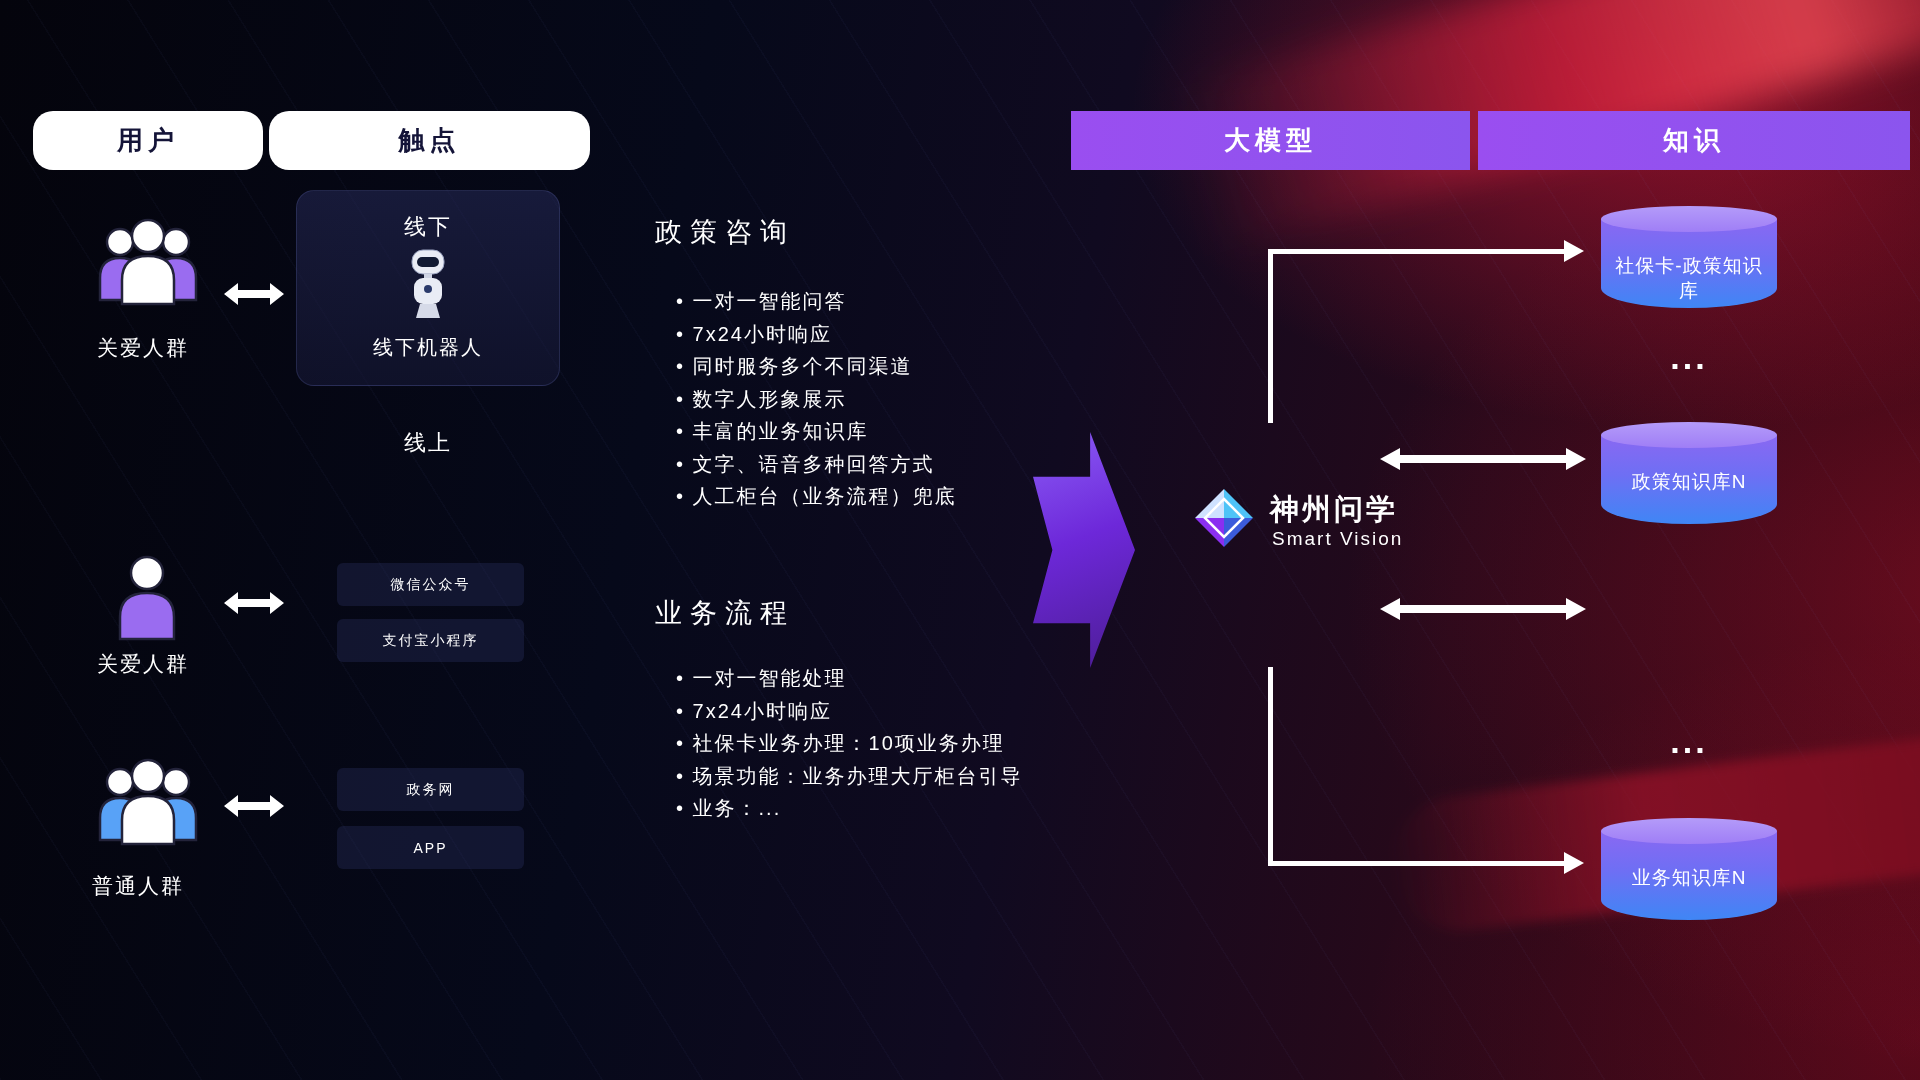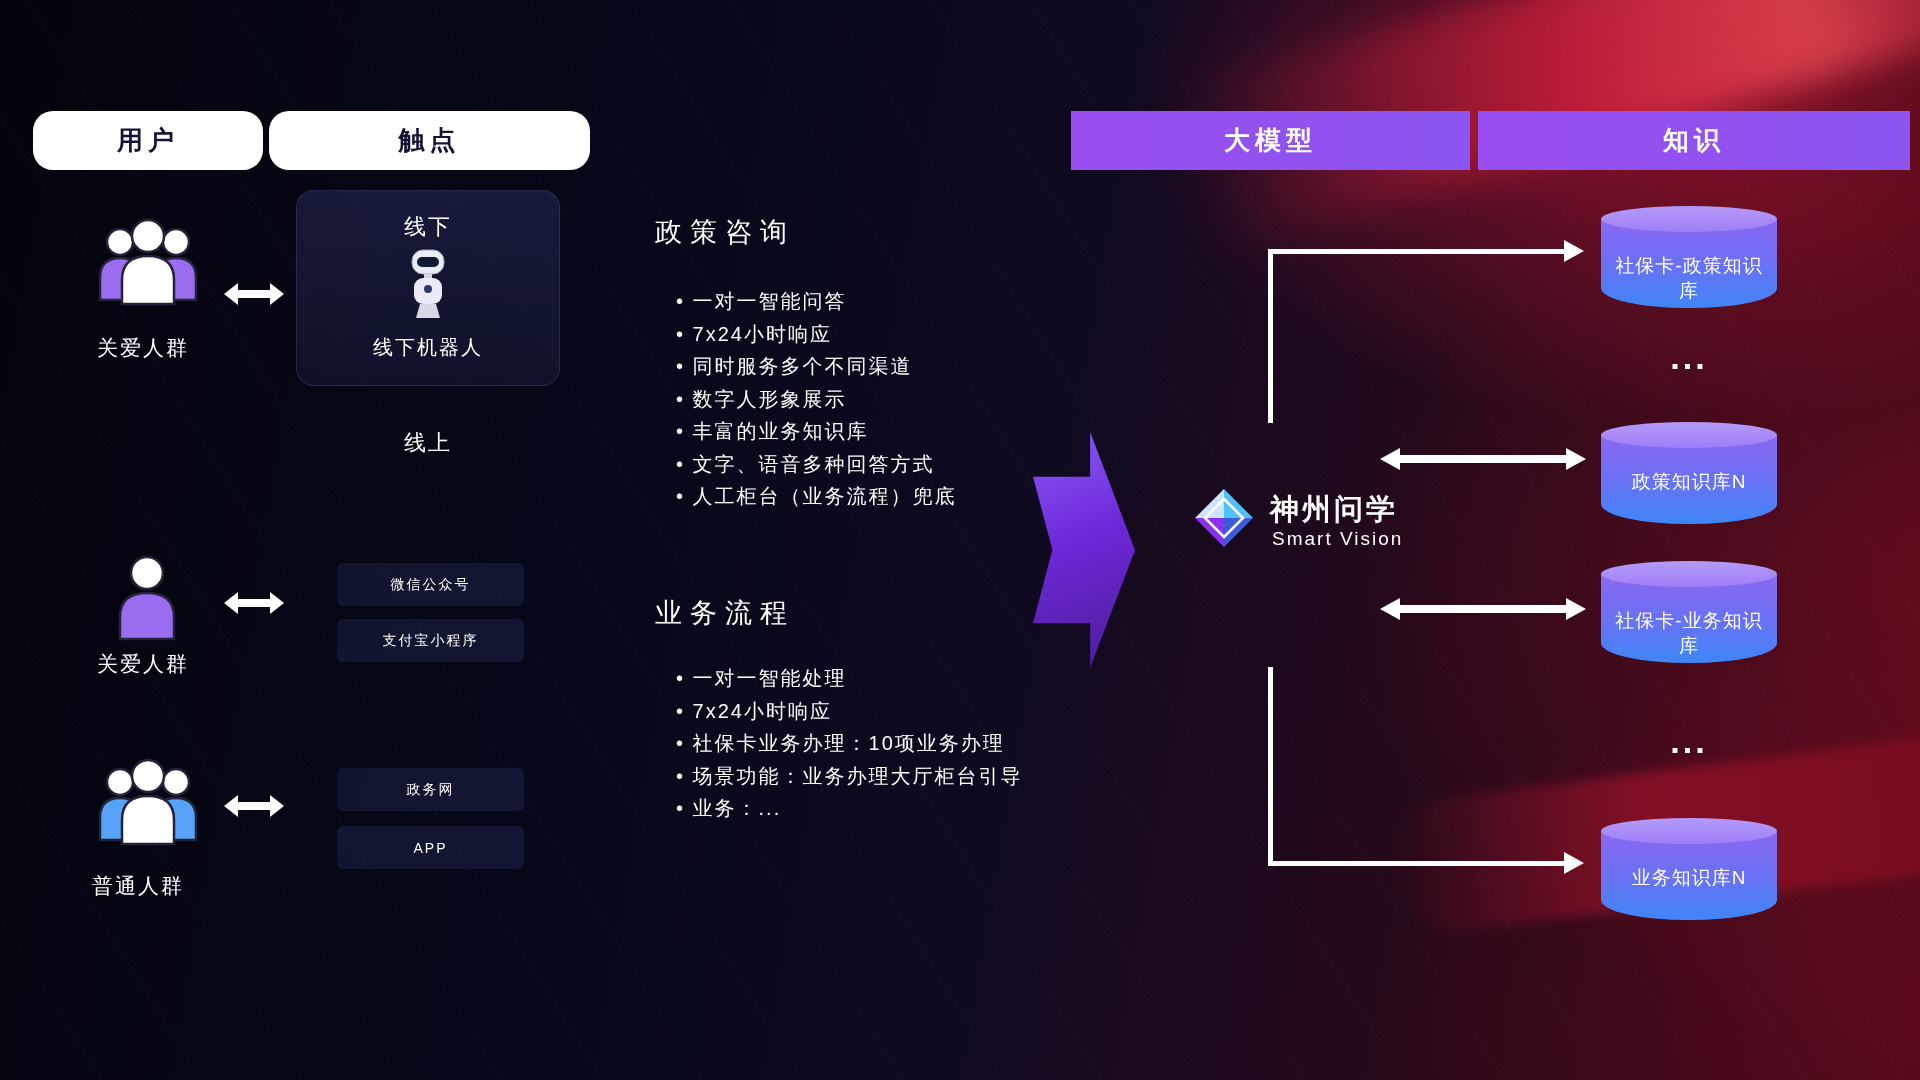--- a/index.html
+++ b/index.html
@@ -185,24 +185,19 @@
     <div class="cyl-top"></div>
     <div class="cyl-body"></div>
     <div class="cyl-label">社保卡-政策知识库</div>
   </div>
   <div class="dots" style="top:338px">...</div>
   <div class="cyl" style="top:422px">
     <div class="cyl-top"></div>
     <div class="cyl-body"></div>
     <div class="cyl-label">政策知识库N</div>
   </div>
-  <div class="cyl" style="top:561px">
-    <div class="cyl-top"></div>
-    <div class="cyl-body"></div>
-    <div class="cyl-label">社保卡-业务知识库</div>
-  </div>
   <div class="dots" style="top:722px">...</div>
   <div class="cyl" style="top:818px">
     <div class="cyl-top"></div>
     <div class="cyl-body"></div>
     <div class="cyl-label">业务知识库N</div>
   </div>
 </div>
 
 </body></html>

